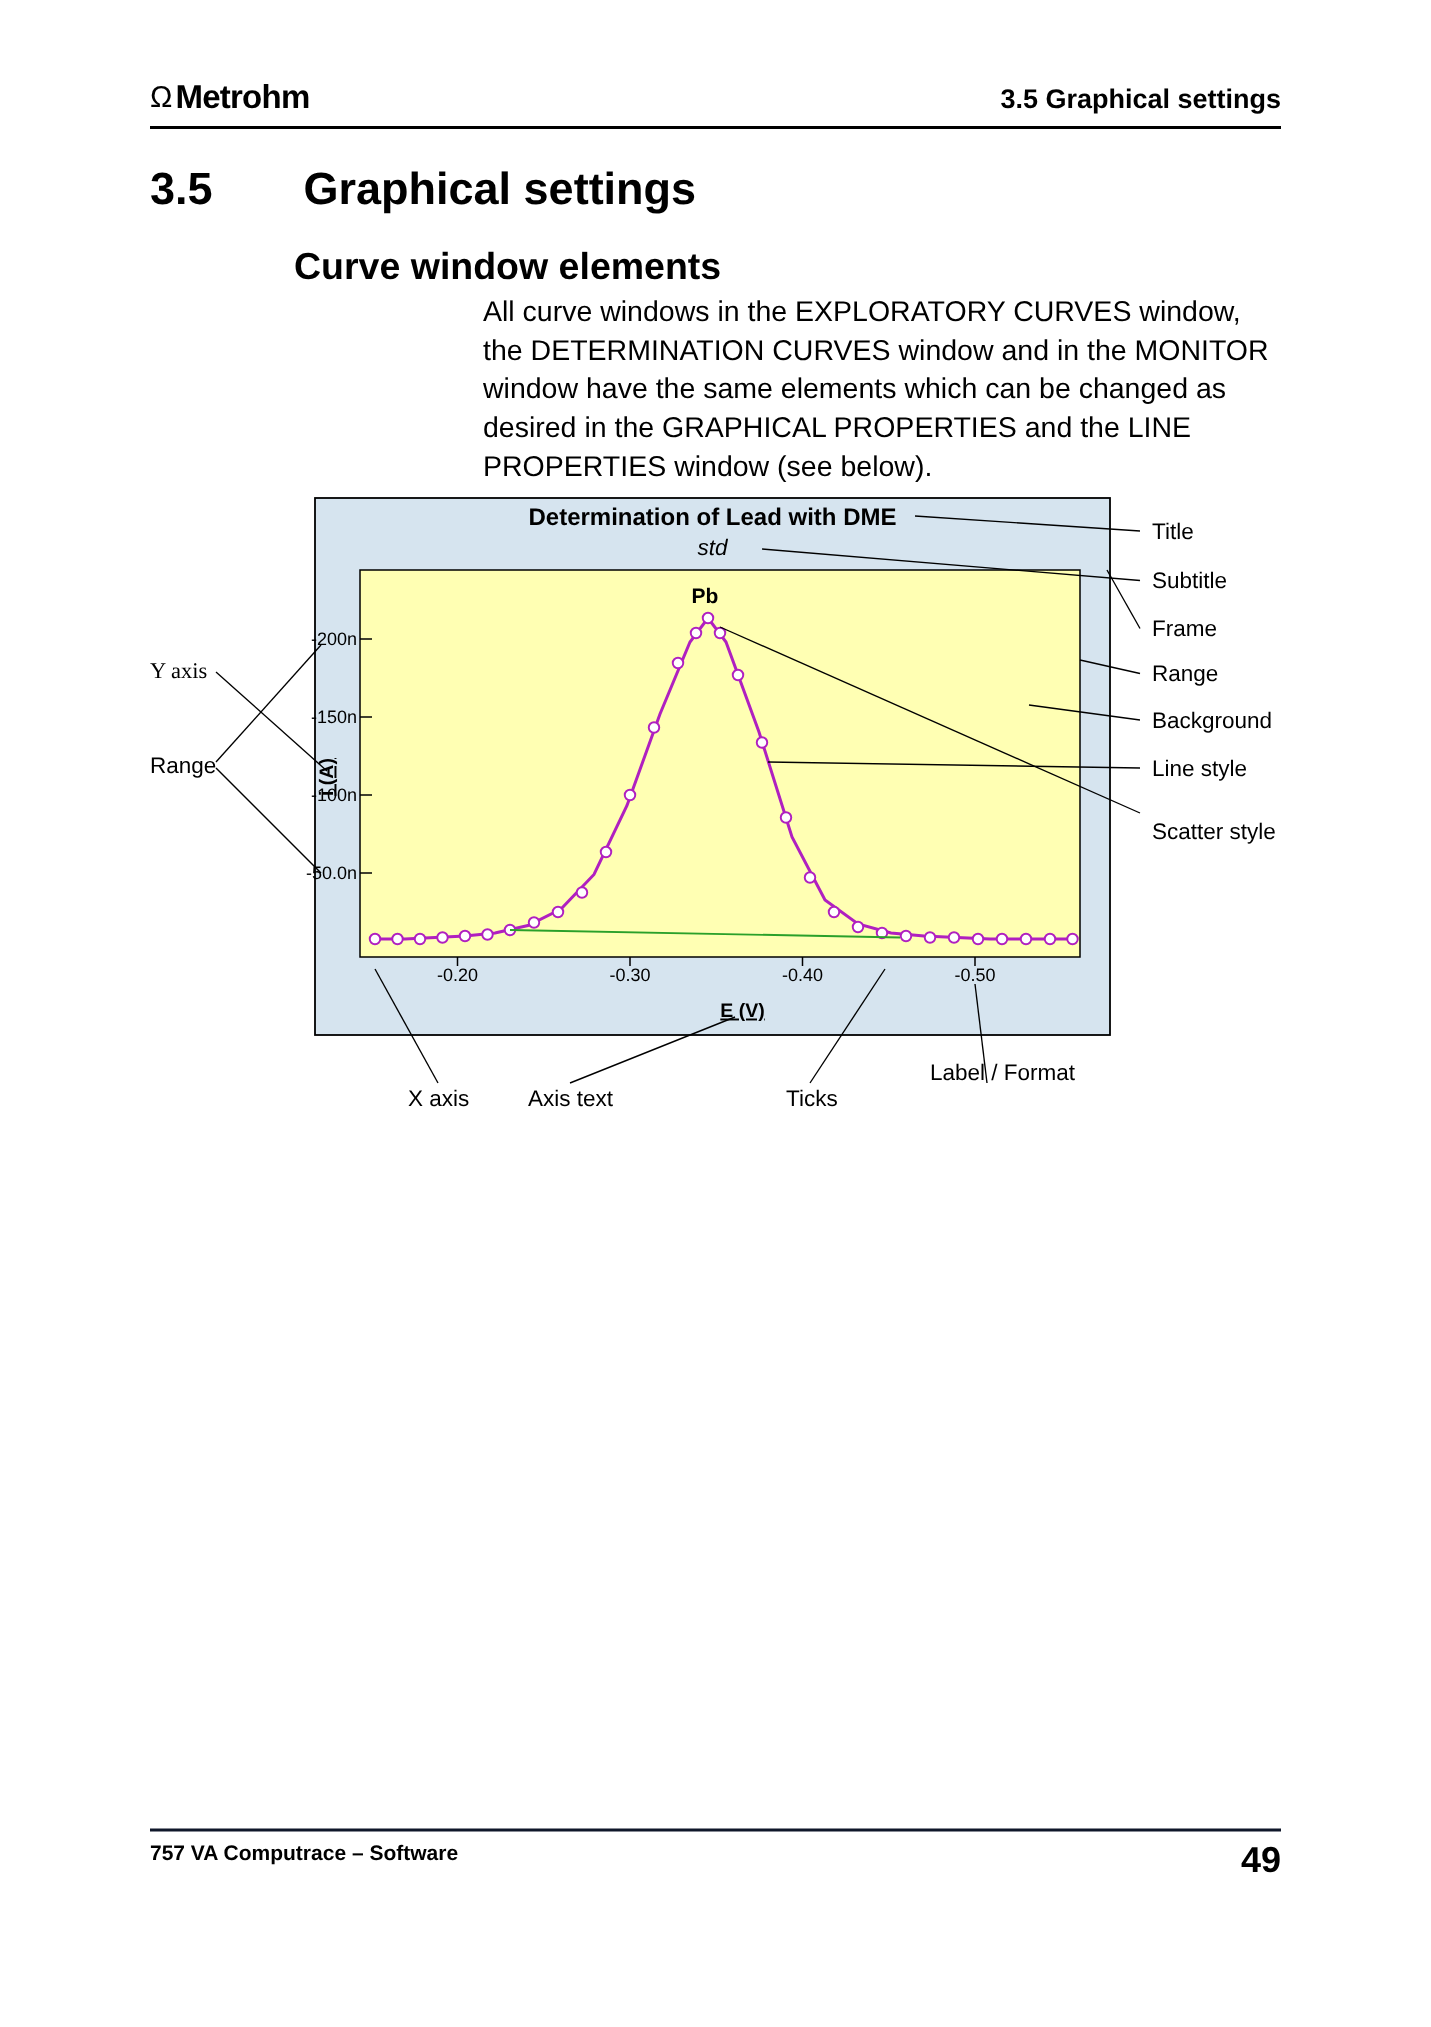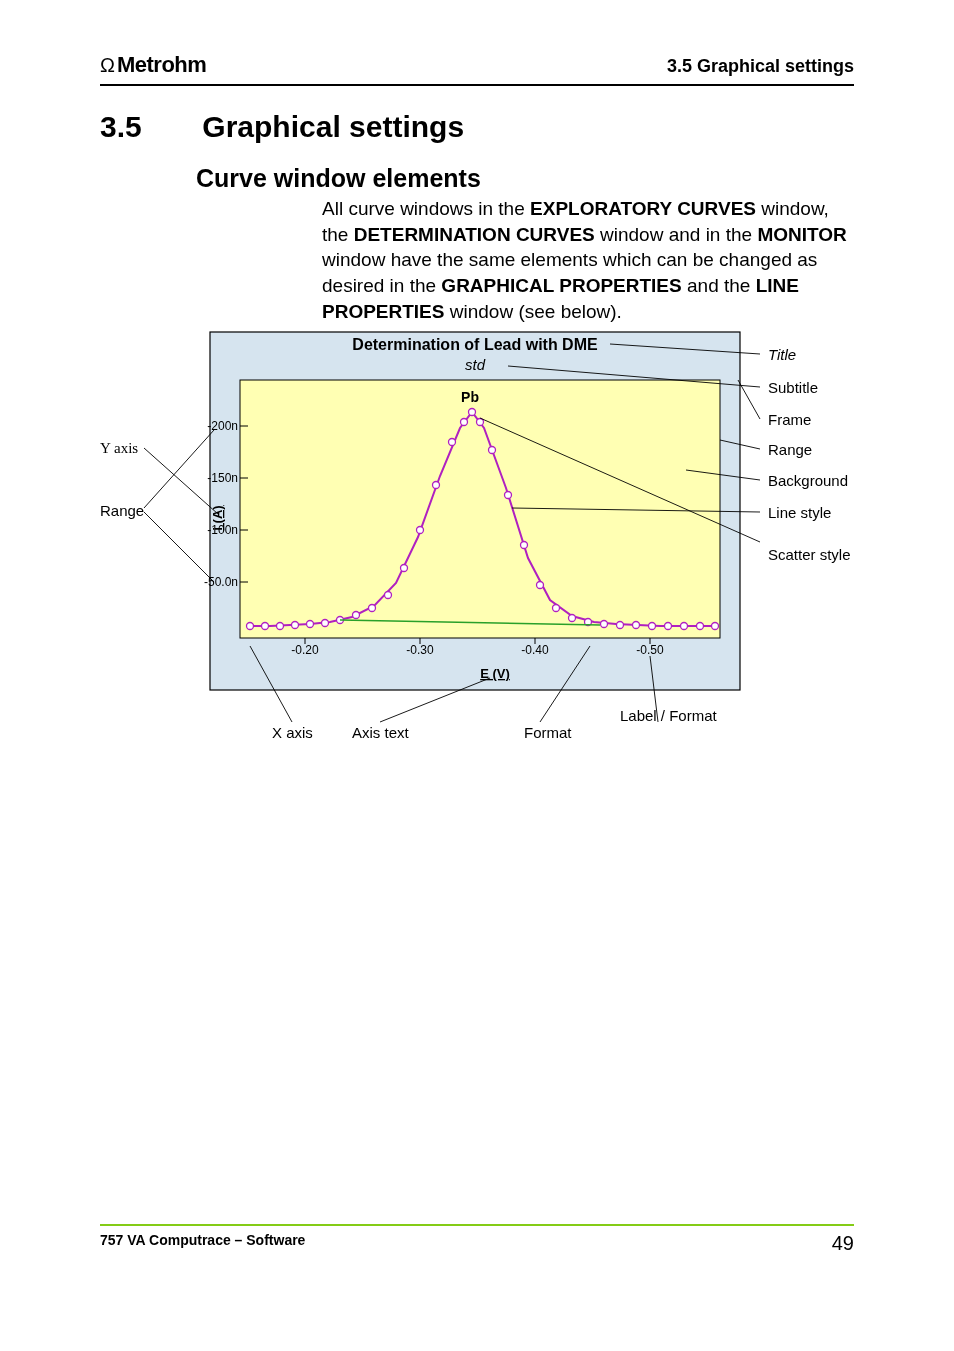--- a/index.html
+++ b/index.html
@@ -73,21 +73,21 @@
     font-size: 25px;
   }
   .body-para {
     position: absolute;
     top: 196px;
     left: 322px;
     width: 530px;
     font-size: 19px;
     line-height: 1.35;
   }
-  .body-para .b { font-weight: 700; }
+  .body-para .b { font-weight: 400; }
   
   .fig {
     position: absolute;
     top: 330px;
     left: 100px;
     width: 760px;
     height: 420px;
   }
   .fig svg { position: absolute; top:0; left:0; }
   .fig-label {
@@ -96,31 +96,31 @@
     font-family: Arial, sans-serif;
     color: #000;
     white-space: nowrap;
   }
   
   .ftr {
     position: absolute;
     left: 100px;
     right: 100px;
     bottom: 96px;
-    border-top: 2px solid #84cc16;
+    border-top: 2px solid #0f172a;
     padding-top: 6px;
   }
   .ftr-left {
     font-size: 14px;
     font-weight: 700;
     float: left;
   }
   .ftr-right {
-    font-size: 20px;
-    font-weight: 400;
+    font-size: 24px;
+    font-weight: 700;
     float: right;
     margin-left: 38px;
   }
 </style>
 </head>
 <body>
 
 <div class="page">
 
   <div class="hdr">
@@ -239,31 +239,31 @@
         <line x1="192" y1="392" x2="150" y2="316"></line>
         <line x1="280" y1="392" x2="390" y2="348"></line>
         <line x1="440" y1="392" x2="490" y2="316"></line>
         <line x1="558" y1="392" x2="550" y2="326"></line>
       </g>
     </svg>
 
     <span class="fig-label" style="left:0px; top:110px;font-family:Liberation Serif, serif;">Y axis</span>
     <span class="fig-label" style="left:0px; top:172px;">Range</span>
 
-    <span class="fig-label" style="left:668px; top:16px;font-style:italic;">Title</span>
+    <span class="fig-label" style="left:668px; top:16px;">Title</span>
     <span class="fig-label" style="left:668px; top:49px;">Subtitle</span>
     <span class="fig-label" style="left:668px; top:81px;">Frame</span>
     <span class="fig-label" style="left:668px; top:111px;">Range</span>
     <span class="fig-label" style="left:668px; top:142px;">Background</span>
     <span class="fig-label" style="left:668px; top:174px;">Line style</span>
     <span class="fig-label" style="left:668px; top:216px;">Scatter style</span>
 
     <span class="fig-label" style="left:172px; top:394px;">X axis</span>
     <span class="fig-label" style="left:252px; top:394px;">Axis text</span>
-    <span class="fig-label" style="left:424px; top:394px;">Format</span>
+    <span class="fig-label" style="left:424px; top:394px;">Ticks</span>
     <span class="fig-label" style="left:520px; top:377px;">Label / Format</span>
   </div>
 
   <div class="ftr">
     <span class="ftr-left">757 VA Computrace – Software</span>
     <span class="ftr-right">49</span>
   </div>
 
 </div>
 

